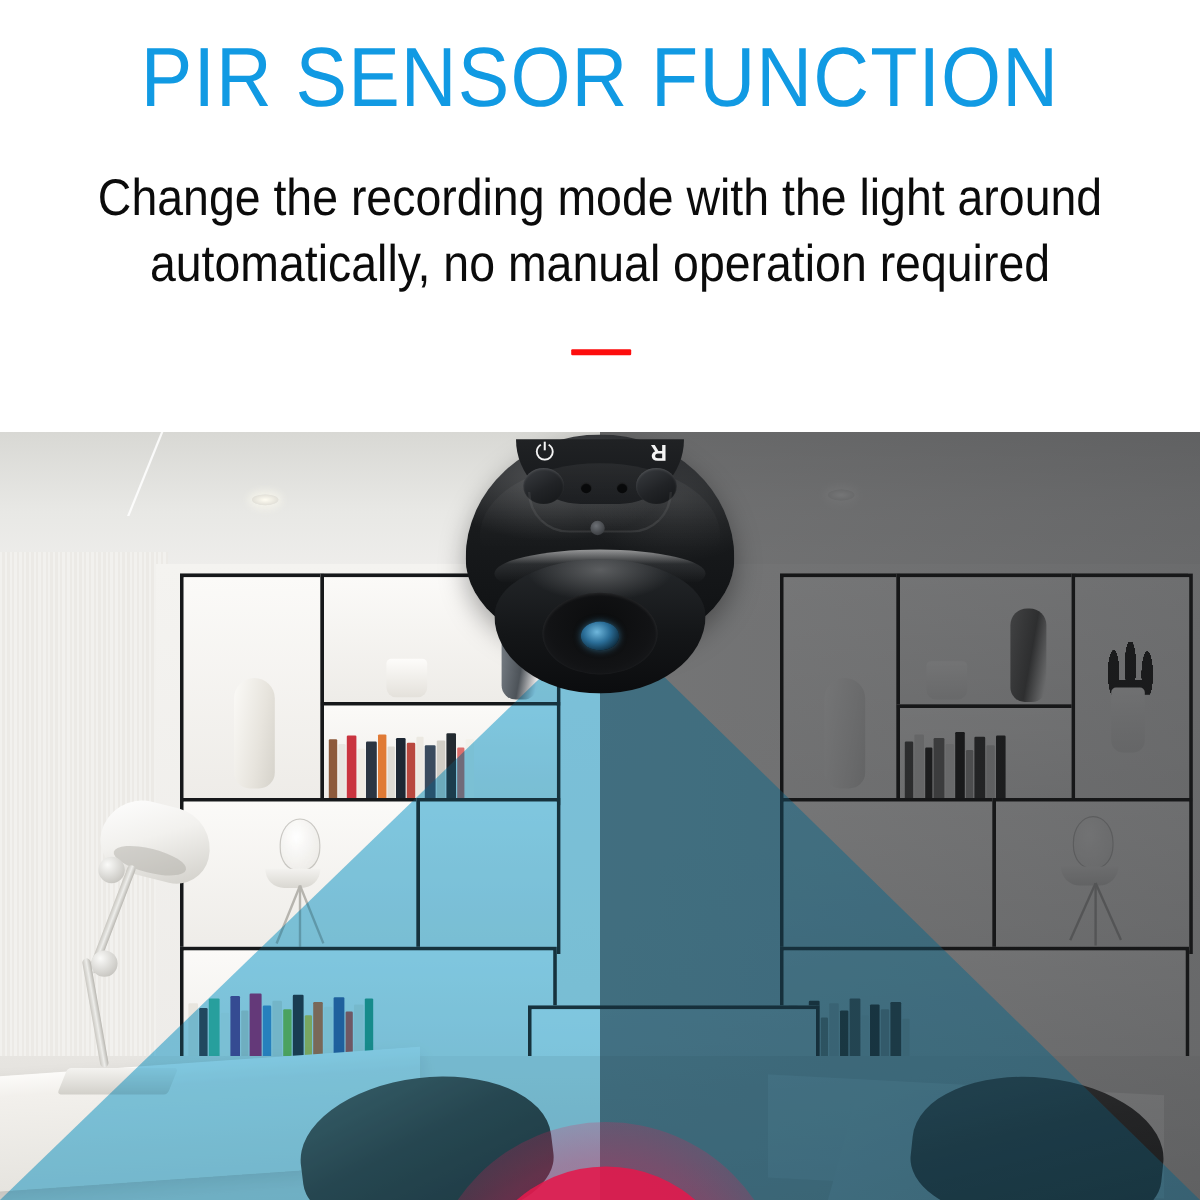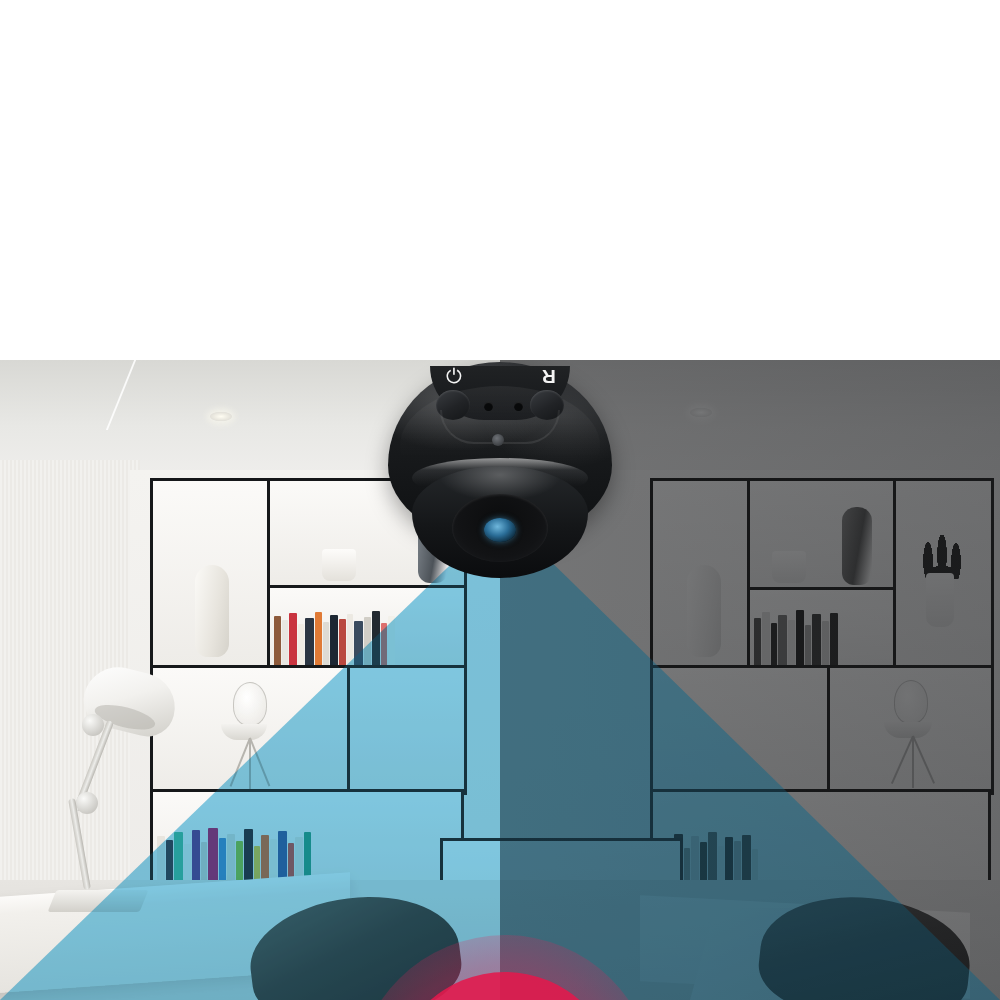--- a/index.html
+++ b/index.html
@@ -341,20 +341,31 @@
   .scene-topline {
     position:absolute; left:0; top:0; width:1000px; height:2px;
     background:rgba(255,255,255,.6);
   }
 </style>
 </head>
 <body>
 
 <div class="page">
 
+  <div class="header">
+
+    <div class="title">PIR SENSOR FUNCTION</div>
+
+    <div class="subtitle">
+      <span class="line">Change the recording mode with the light around</span>
+      <span class="line">automatically, no manual operation required</span>
+    </div>
+
+    <div class="divider"></div>
+  </div>
 
   <div class="scene">
     <div class="scene-topline"></div>
 
     <div class="half half-day">
       <div class="room">
 
         <div class="ceiling"></div>
         <div class="downlight" style="left:210px; top:52px;"></div>
 

